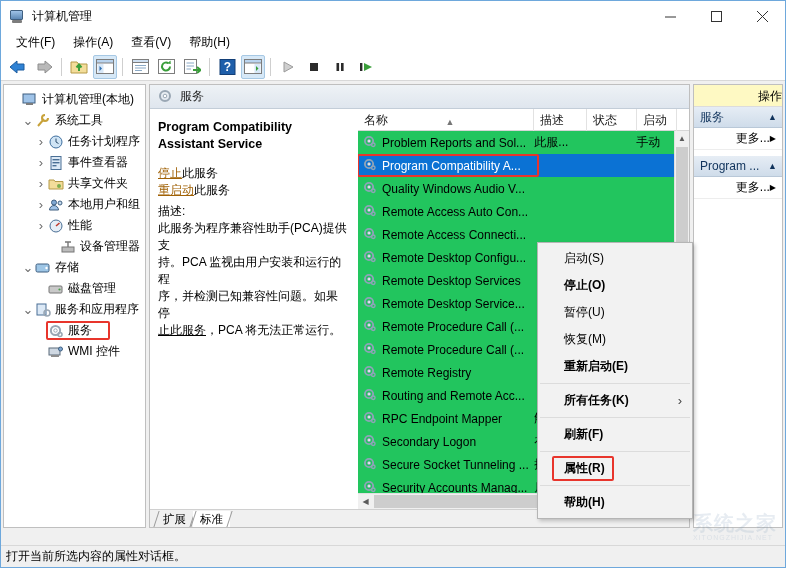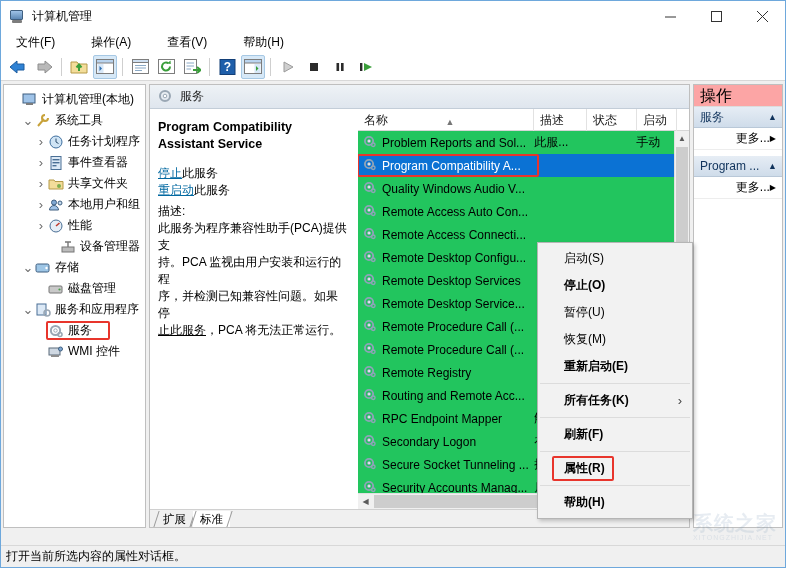--- a/index.html
+++ b/index.html
@@ -43,21 +43,21 @@
   .wincontrols { position: absolute; right: 0; top: 0; height: 30px; display: flex; }
   .wc {
     width: 46px; height: 30px; display: flex; align-items: center; justify-content: center;
     font-size: 13px; color: #333; line-height: 1;
   }
   .wc svg { display: block; }
 
   
   .menubar {
     position: absolute; left: 0; top: 30px; width: 784px; height: 22px;
-    background: #ffffff; display: flex; align-items: center; padding-left: 6px; gap: 18px;
+    background: #ffffff; display: flex; align-items: center; padding-left: 6px;
   }
   .menuitem { padding: 2px 9px; font-size: 12px; color: #000; }
 
   
   .toolbar {
     position: absolute; left: 0; top: 52px; width: 784px; height: 28px;
     background: #ffffff; display: flex; align-items: center; padding-left: 4px;
     border-bottom: 1px solid #d8d8d8;
   }
   .tb {
@@ -111,21 +111,21 @@
   
   .details {
     width: 208px; padding: 10px 8px 0 8px; overflow: hidden;
     border-right: 1px solid #ffffff;
   }
   .svc-title {
     font-weight: bold; font-size: 12.5px; line-height: 17px; color: #000;
     margin-bottom: 12px;
   }
   .svc-link { line-height: 17px; font-size: 12px; color: #000; }
-  .svc-link a { color: #0369a1; text-decoration: underline; }
+  .svc-link a { color: #a16207; text-decoration: underline; }
   .desc-head { margin-top: 4px; font-size: 12px; line-height: 17px; }
   .desc-body { font-size: 12px; line-height: 17px; color: #000; }
   .desc-body .u { text-decoration: underline; }
 
   
   .listwrap { position: relative; flex: 1; background: #22c55e; }
   .lhead {
     height: 22px; background: #ffffff; border-bottom: 1px solid #d6d6d6;
     display: flex; align-items: center; font-size: 12px; position: relative;
   }
@@ -191,22 +191,22 @@
   .cp-tab::before { left: 0; transform: skewX(-18deg); }
   .cp-tab::after { right: 0; transform: skewX(-18deg); }
   .cp-tab.active { background: #ffffff; }
 
   
   .actionpane {
     position: absolute; left: 692px; top: 2px; width: 90px; height: 444px;
     background: #ffffff; border: 1px solid #bfbfbf; overflow: hidden;
   }
   .ap-title {
-    height: 22px; background: #fca5a5; border-bottom: 1px solid #dcdcdc;
-    font-size: 16px; padding-left: 6px; line-height: 22px; color: #000;
+    height: 22px; background: #fef9c3; border-bottom: 1px solid #dcdcdc;
+    font-size: 12px; padding-left: 6px; line-height: 22px; color: #000; text-align: right;
   }
   .ap-section-head {
     height: 21px; background: linear-gradient(#e6edf5, #cfdcea);
     border-bottom: 1px solid #b9c8d8;
     display: flex; align-items: center; justify-content: space-between;
     padding: 0 5px 0 6px; font-size: 12px; color: #10335c;
   }
   .ap-section-head .nm { overflow: hidden; white-space: nowrap; }
   .ap-item {
     height: 22px; display: flex; align-items: center; justify-content: space-between;

